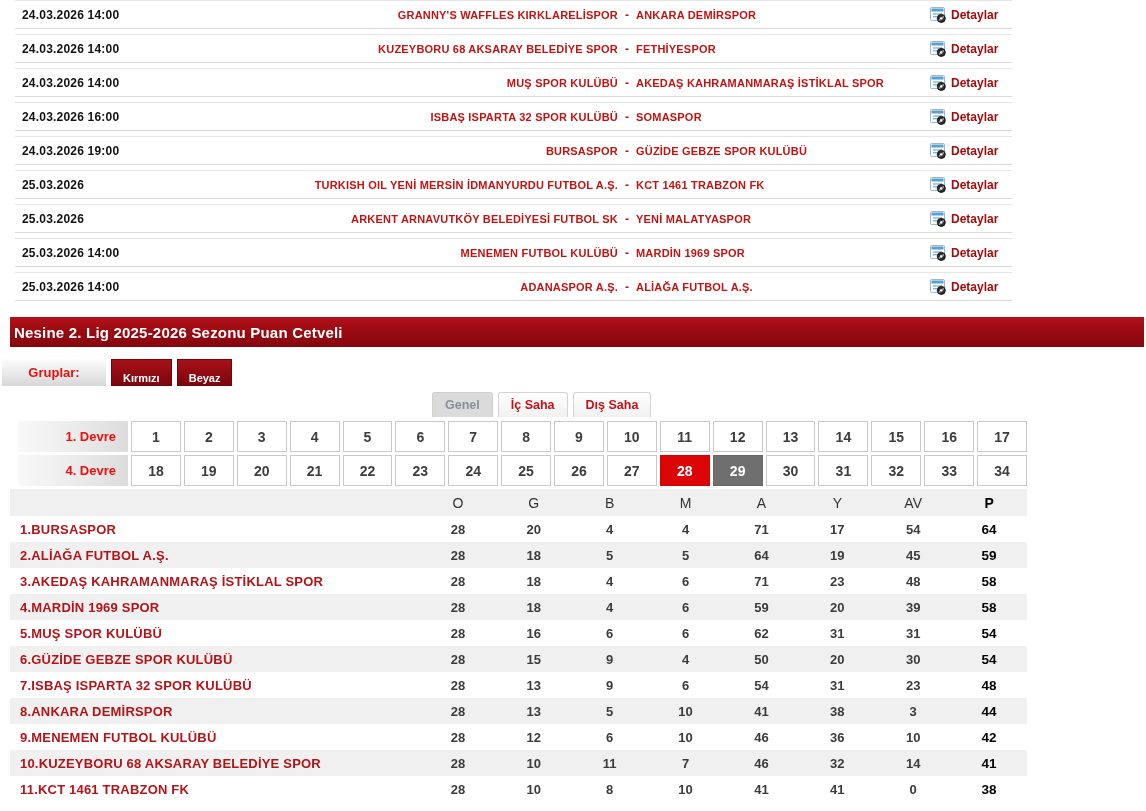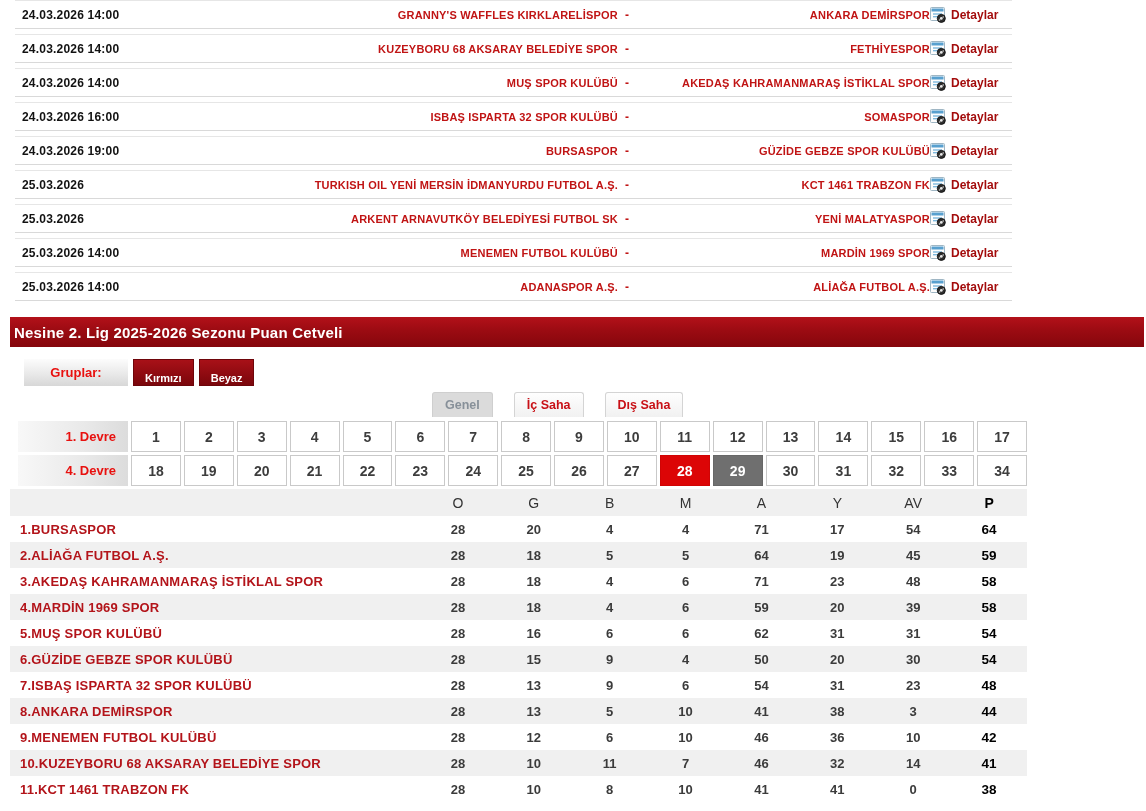--- a/index.html
+++ b/index.html
@@ -8,45 +8,45 @@
 
   
   .fixtures { padding-top:0; }
   .fixture-row {
     display:grid; grid-template-columns:195px 410px 14px 296px 82px;
     align-items:center; height:29px; margin:0 0 5px 15px; width:997px;
     border-top:1px solid #e6e6e6; border-bottom:1px solid #d9d9d9; background:#fff;
   }
   .fx-date { font-size:12px; font-weight:bold; color:#121212; padding-left:7px; letter-spacing:.2px; }
   .fx-home { text-align:right; padding-right:2px; }
-  .fx-away { text-align:right; padding-left:2px; }
+  .fx-away { text-align:left; padding-left:2px; }
   .fx-team { font-size:11px; font-weight:bold; color:#c01414; letter-spacing:.2px; }
   .fx-sep  { text-align:center; font-size:12px; font-weight:bold; color:#c01414; }
   .fx-detail { display:flex; align-items:center; gap:5px; cursor:pointer; }
   .fx-detail-label { font-size:12px; font-weight:bold; color:#a30c0c; }
 
   
   .standings-title {
     width:1134px; height:30px; margin:16px 0 0 10px; display:flex; align-items:center;
     padding-left:4px; color:#fff; font-size:15px; font-weight:bold; letter-spacing:.2px;
     background:linear-gradient(180deg,#b31119 0%, #9b0b12 45%, #85060c 100%);
   }
-  .groups-row { display:flex; align-items:center; margin:12px 0 0 24px; height:27px; }
+  .groups-row { display:flex; align-items:center; margin:12px 0 0 2px; height:27px; }
   .groups-label {
     width:104px; height:27px; display:flex; align-items:center; justify-content:center;
     background:linear-gradient(180deg,#fcfcfc 0%, #e9e9e9 55%, #d7d7d7 100%);
     color:#e8100e; font-weight:bold; font-size:13px;
   }
   .group-btn {
     margin-left:5px; height:27px; padding:12px 11px; cursor:pointer;
     background:linear-gradient(180deg,#a81118 0%, #8d0a10 60%, #7a070c 100%);
     border:1px solid #6e050a; color:#fff; font-weight:bold; font-size:11px;
     font-family:"Liberation Sans", sans-serif;
   }
-  .tabs-row { display:flex; gap:21px; margin:6px 0 0 432px; height:25px; }
+  .tabs-row { display:flex; gap:5px; margin:6px 0 0 432px; height:25px; }
   .tab {
     display:flex; align-items:center; padding:0 12px; cursor:pointer;
     border:1px solid #d4d4d4; border-bottom:none; border-radius:3px 3px 0 0;
     background:linear-gradient(180deg,#fefefe,#f1f1f1);
     color:#c81016; font-weight:bold; font-size:12.5px;
   }
   .tab.active { background:#dbdbdb; color:#879099; border-color:#cfcfcf; }
 
   .rounds { margin:4px 0 0 18px; width:1009px; }
   .round-row { display:grid; grid-template-columns:110px repeat(17,1fr); gap:3px; margin-bottom:3px; }

